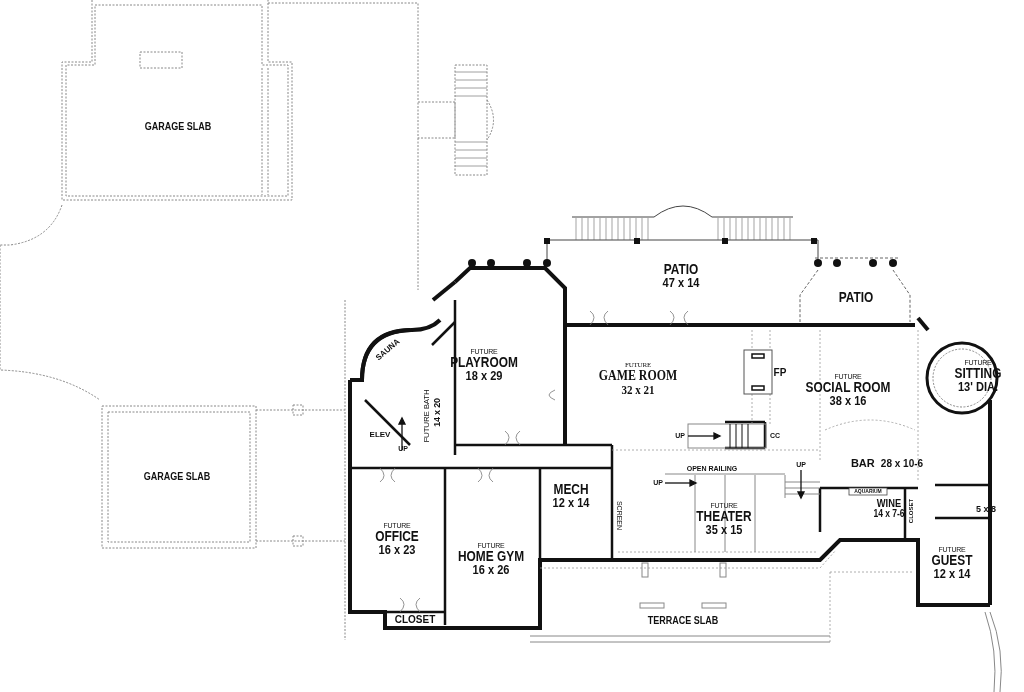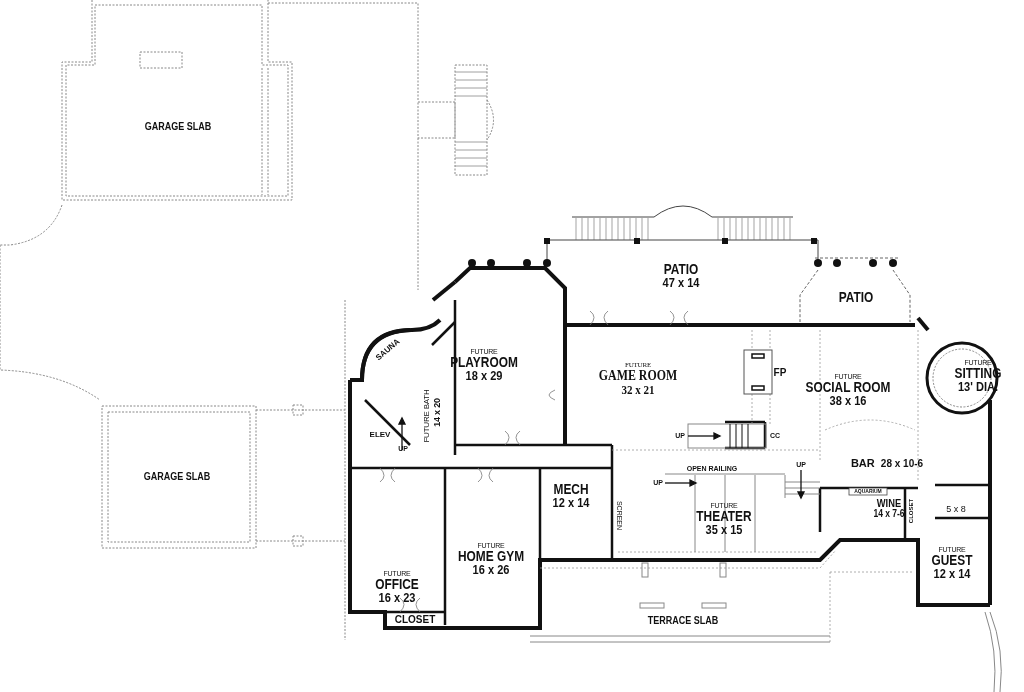--- a/index.html
+++ b/index.html
@@ -262,21 +262,21 @@
 <div class="lbl" style="left:966px;top:359px;margin-left:12px;">
   <span class="sm">FUTURE</span>
   <span class="nm">SITTING</span>
   <span class="dm">13' DIA.</span>
 </div>
 
 <div class="lbl" style="left:887px;top:458px;font-size:11px;font-weight:bold;">
   <span>BAR</span>&nbsp;&nbsp;<span style="font-size:10px;">28 x 10-6</span>
 </div>
 
-<div class="lbl" style="left:397px;top:522px;margin-top:48px;">
+<div class="lbl" style="left:397px;top:522px;">
   <span class="sm">FUTURE</span>
   <span class="nm">OFFICE</span>
   <span class="dm">16 x 23</span>
 </div>
 <div class="lbl" style="left:491px;top:542px;">
   <span class="sm">FUTURE</span>
   <span class="nm">HOME GYM</span>
   <span class="dm">16 x 26</span>
 </div>
 <div class="lbl" style="left:571px;top:482px;">
@@ -295,21 +295,21 @@
 <div class="lbl tiny" style="left:801px;top:461px;font-size:7px;">UP</div>
 <div class="lbl tiny" style="left:680px;top:432px;font-size:7px;">UP</div>
 <div class="lbl tiny" style="left:775px;top:432px;font-size:7px;">CC</div>
 
 <div class="lbl" style="left:862px;top:498px;margin-left:27px;">
   <span class="dm" style="font-size:11px;">WINE</span>
   <span class="dm" style="font-size:10px;">14 x 7-6</span>
 </div>
 <div class="lbl" style="left:868px;top:489px;font-size:5px;font-weight:bold;">AQUARIUM</div>
 <div class="lbl vert" style="left:911px;top:508px;font-size:6px;font-weight:bold;">CLOSET</div>
-<div class="lbl" style="left:956px;top:505px;font-size:9px;font-weight:normal;">5 x 8</div>
+<div class="lbl" style="left:986px;top:505px;font-size:9px;font-weight:bold;">5 x 8</div>
 
 <div class="lbl" style="left:952px;top:546px;text-align:center;">
   <span class="sm">FUTURE</span>
   <span class="nm">GUEST</span>
   <span class="dm">12 x 14</span>
 </div>
 <div class="lbl" style="left:415px;top:615px;font-size:10px;font-weight:bold;">CLOSET</div>
 <div class="lbl slab" style="left:683px;top:616px;">TERRACE SLAB</div>
 
 </body></html>

